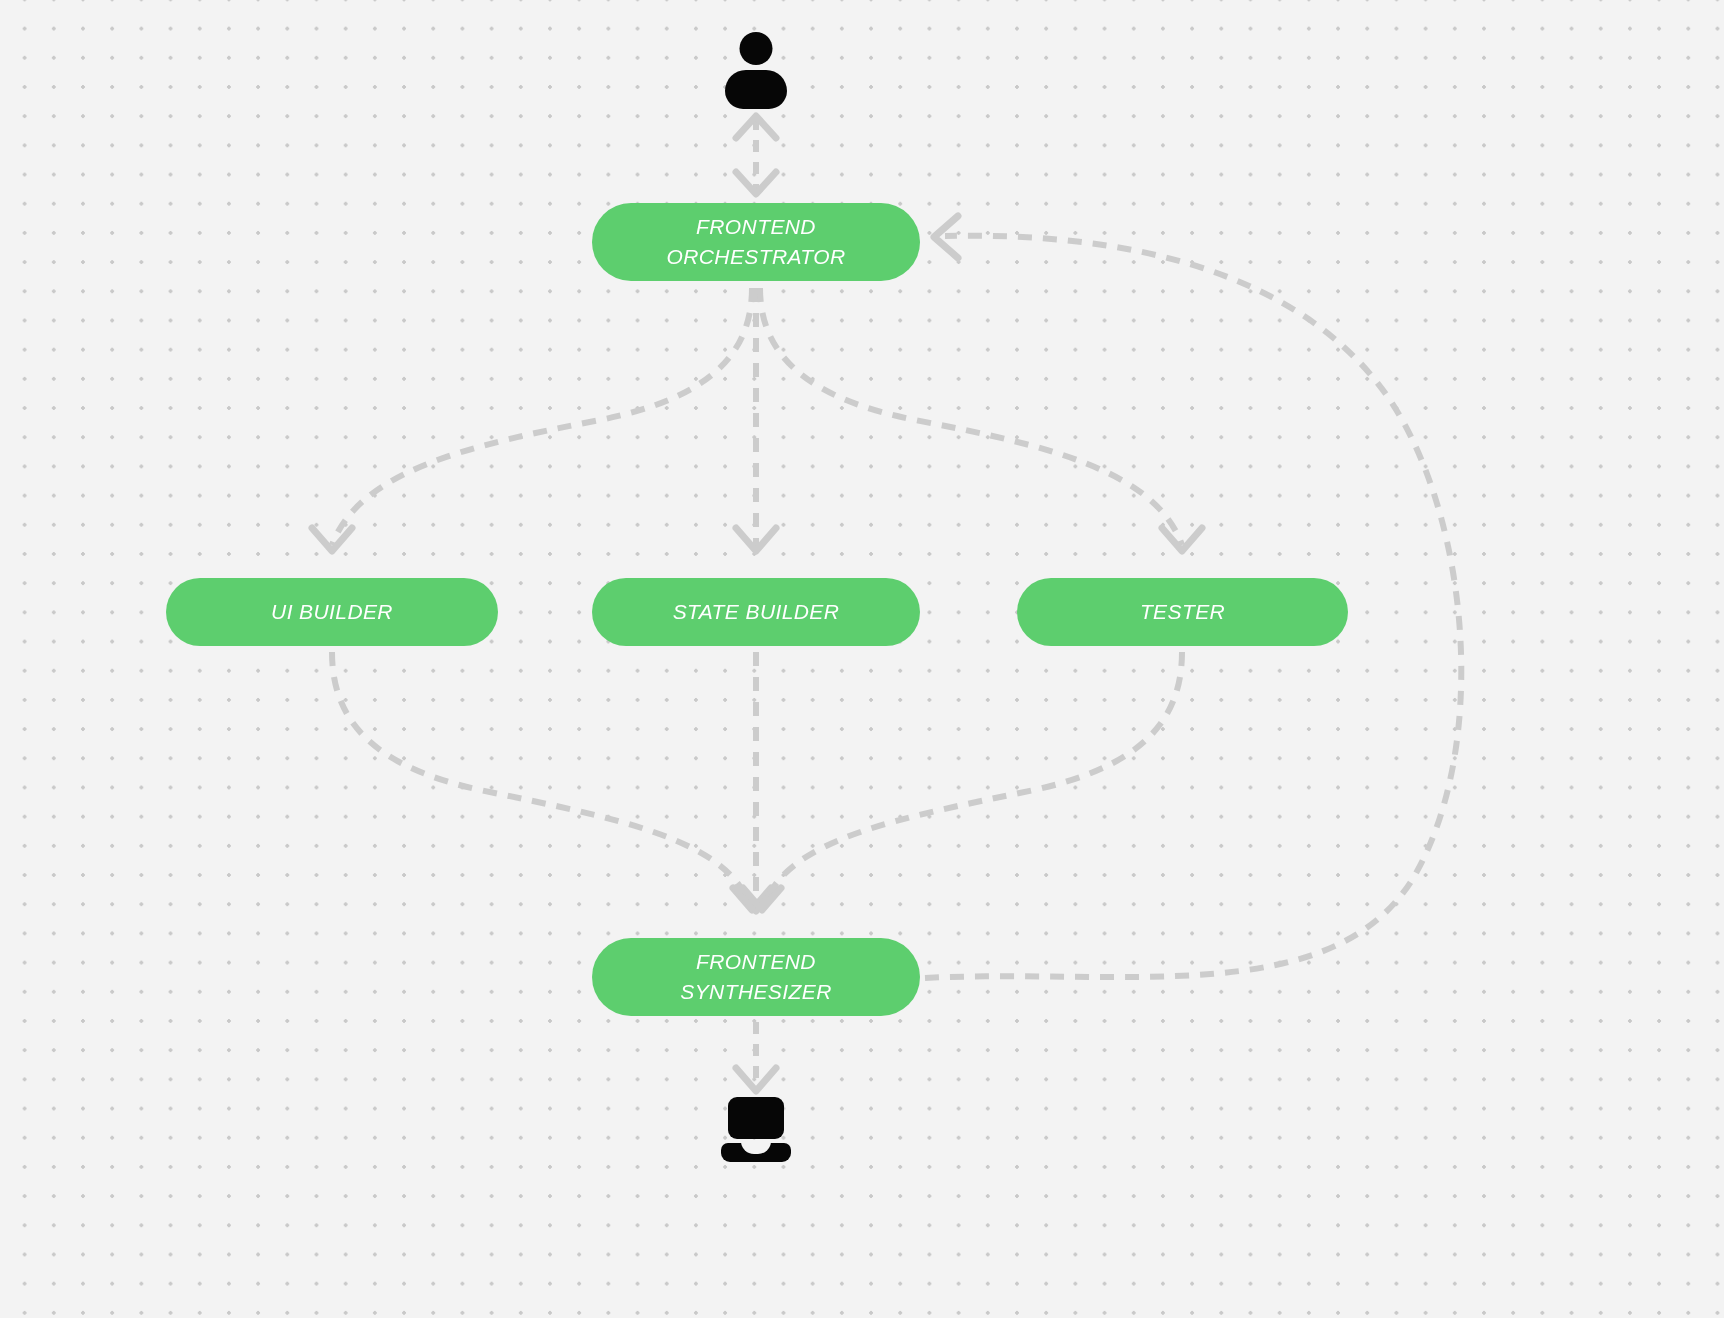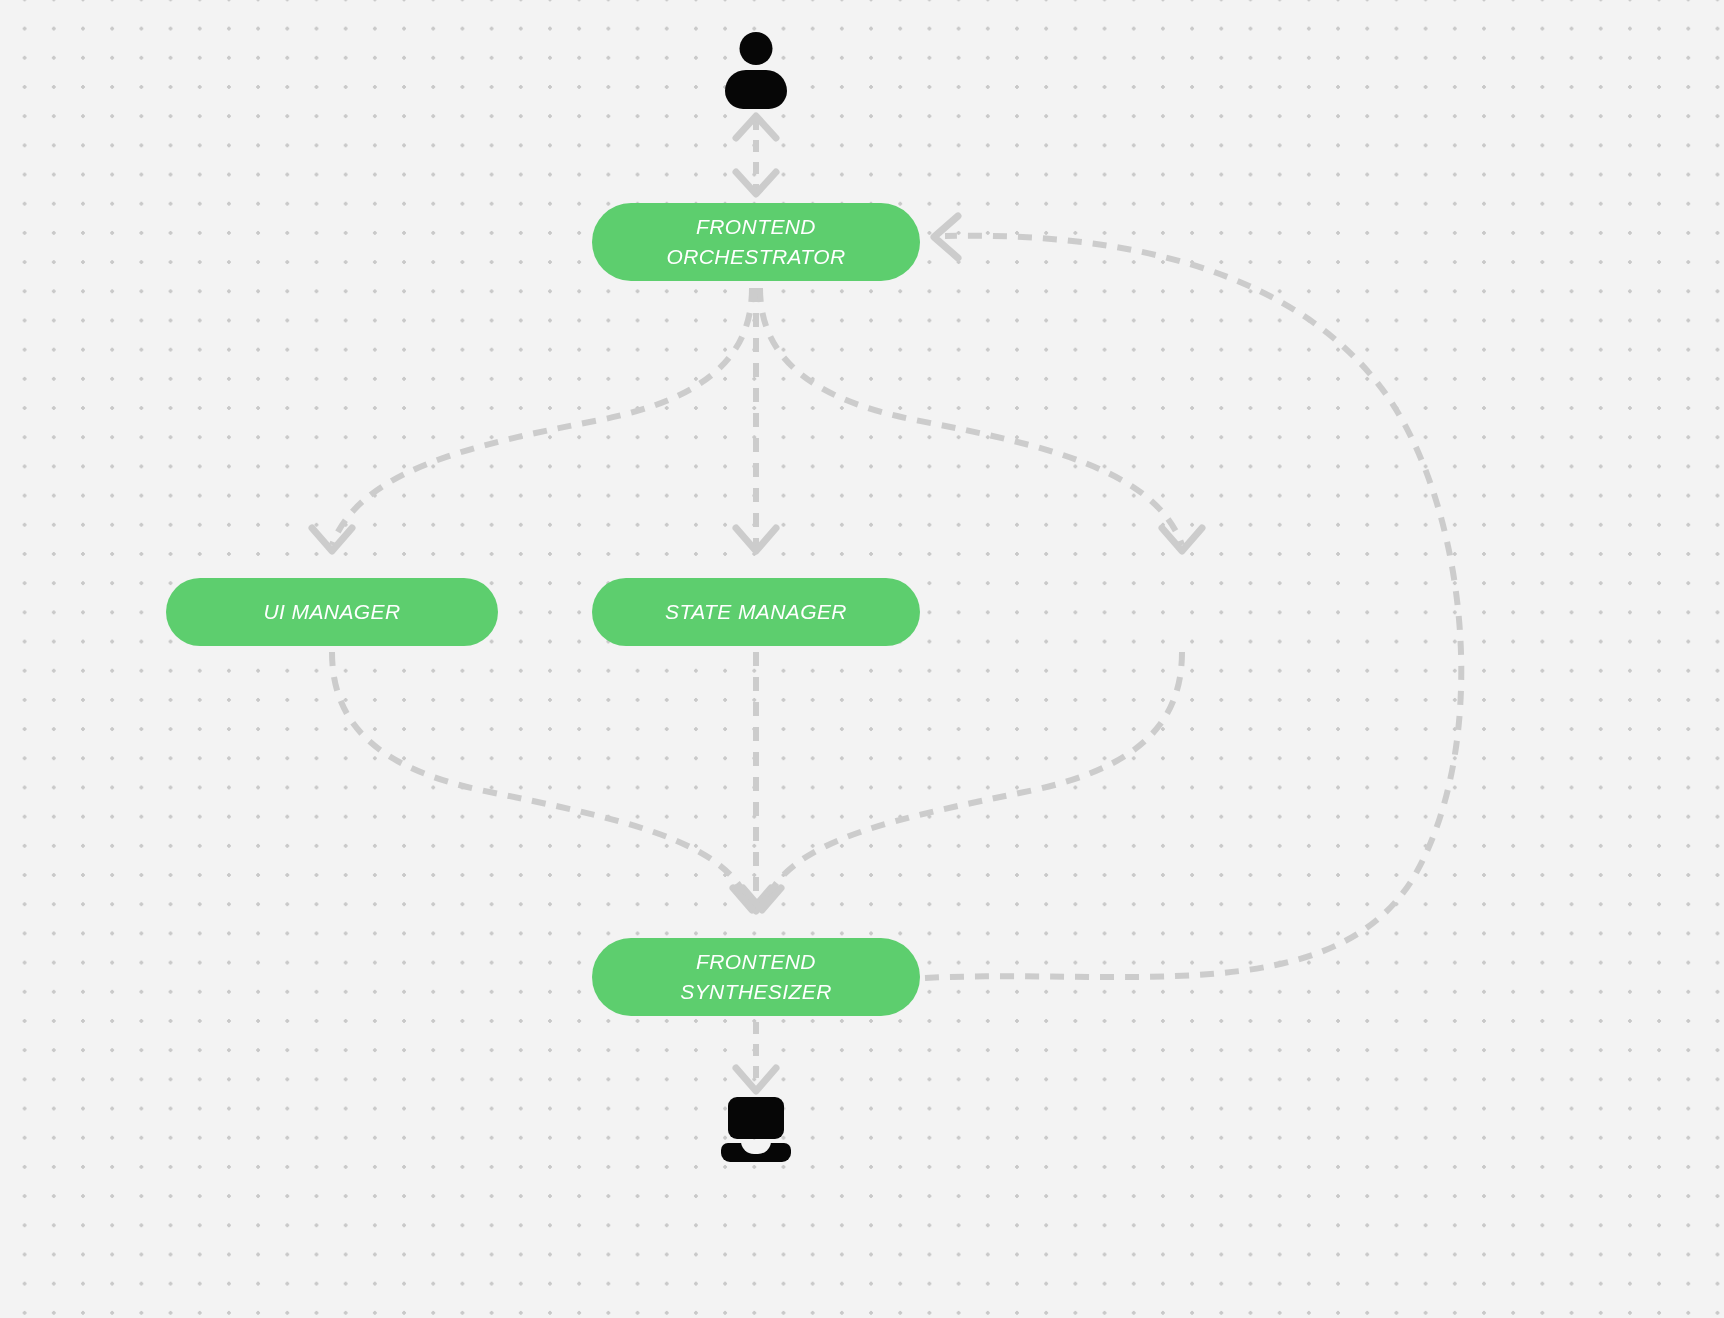--- a/index.html
+++ b/index.html
@@ -164,27 +164,30 @@
     <div class="head"></div>
     <div class="body"></div>
   </div>
 
   <div class="node" style="left:592px; top:203px; width:328px; height:78px; background:#5dce6e;">
     <span class="node-label">FRONTEND
 ORCHESTRATOR</span>
   </div>
 
   <div class="node" style="left:166px; top:578px; width:332px; height:68px; background:#5dce6e;">
-    <span class="node-label">UI MANAGER</span>
+    <span class="node-label">UI BUILDER</span>
   </div>
 
   <div class="node" style="left:592px; top:578px; width:328px; height:68px; background:#5dce6e;">
-    <span class="node-label">STATE MANAGER</span>
+    <span class="node-label">STATE BUILDER</span>
   </div>
 
+  <div class="node" style="left:1017px; top:578px; width:331px; height:68px; background:#5dce6e;">
+    <span class="node-label">TESTER</span>
+  </div>
 
   <div class="node" style="left:592px; top:938px; width:328px; height:78px; background:#5dce6e;">
     <span class="node-label">FRONTEND
 SYNTHESIZER</span>
   </div>
 
   <div class="icon-laptop" style="left:721px; top:1097px;">
     <div class="screen"></div>
     <div class="base"></div>
     <div class="notch"></div>

